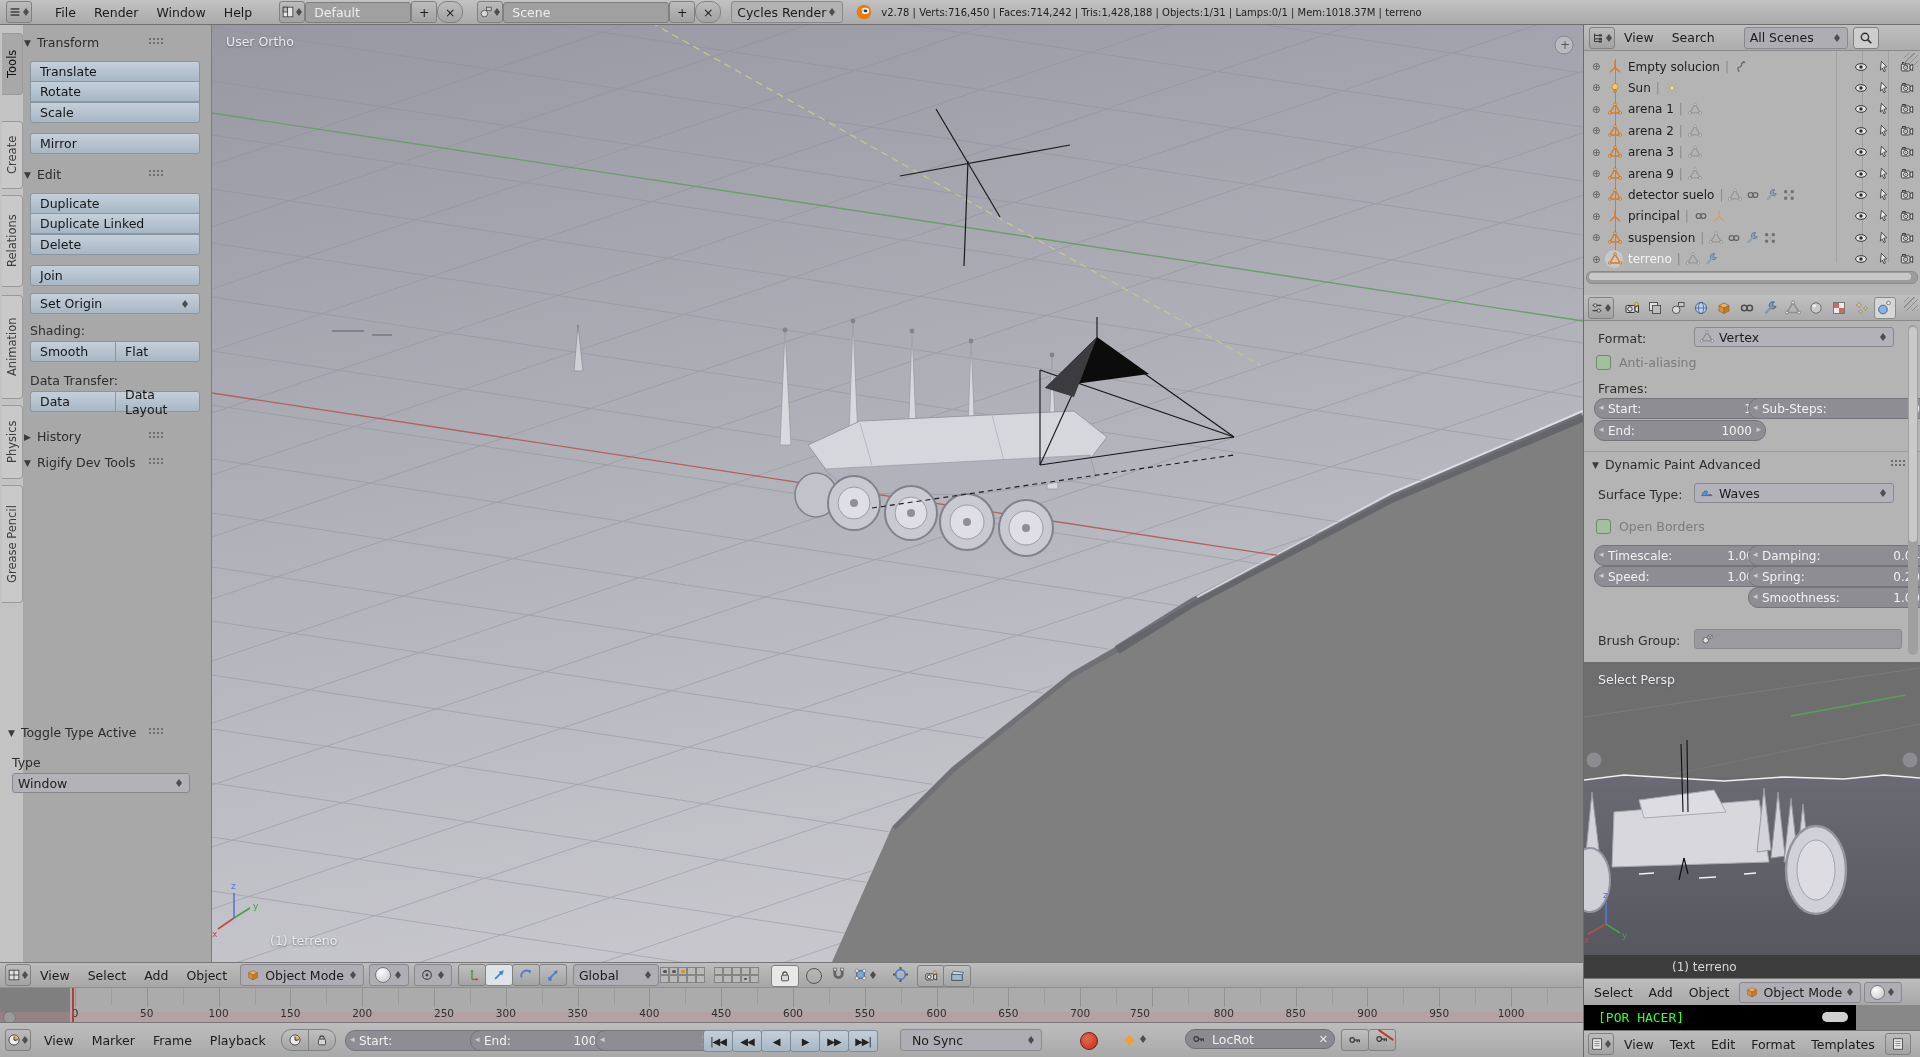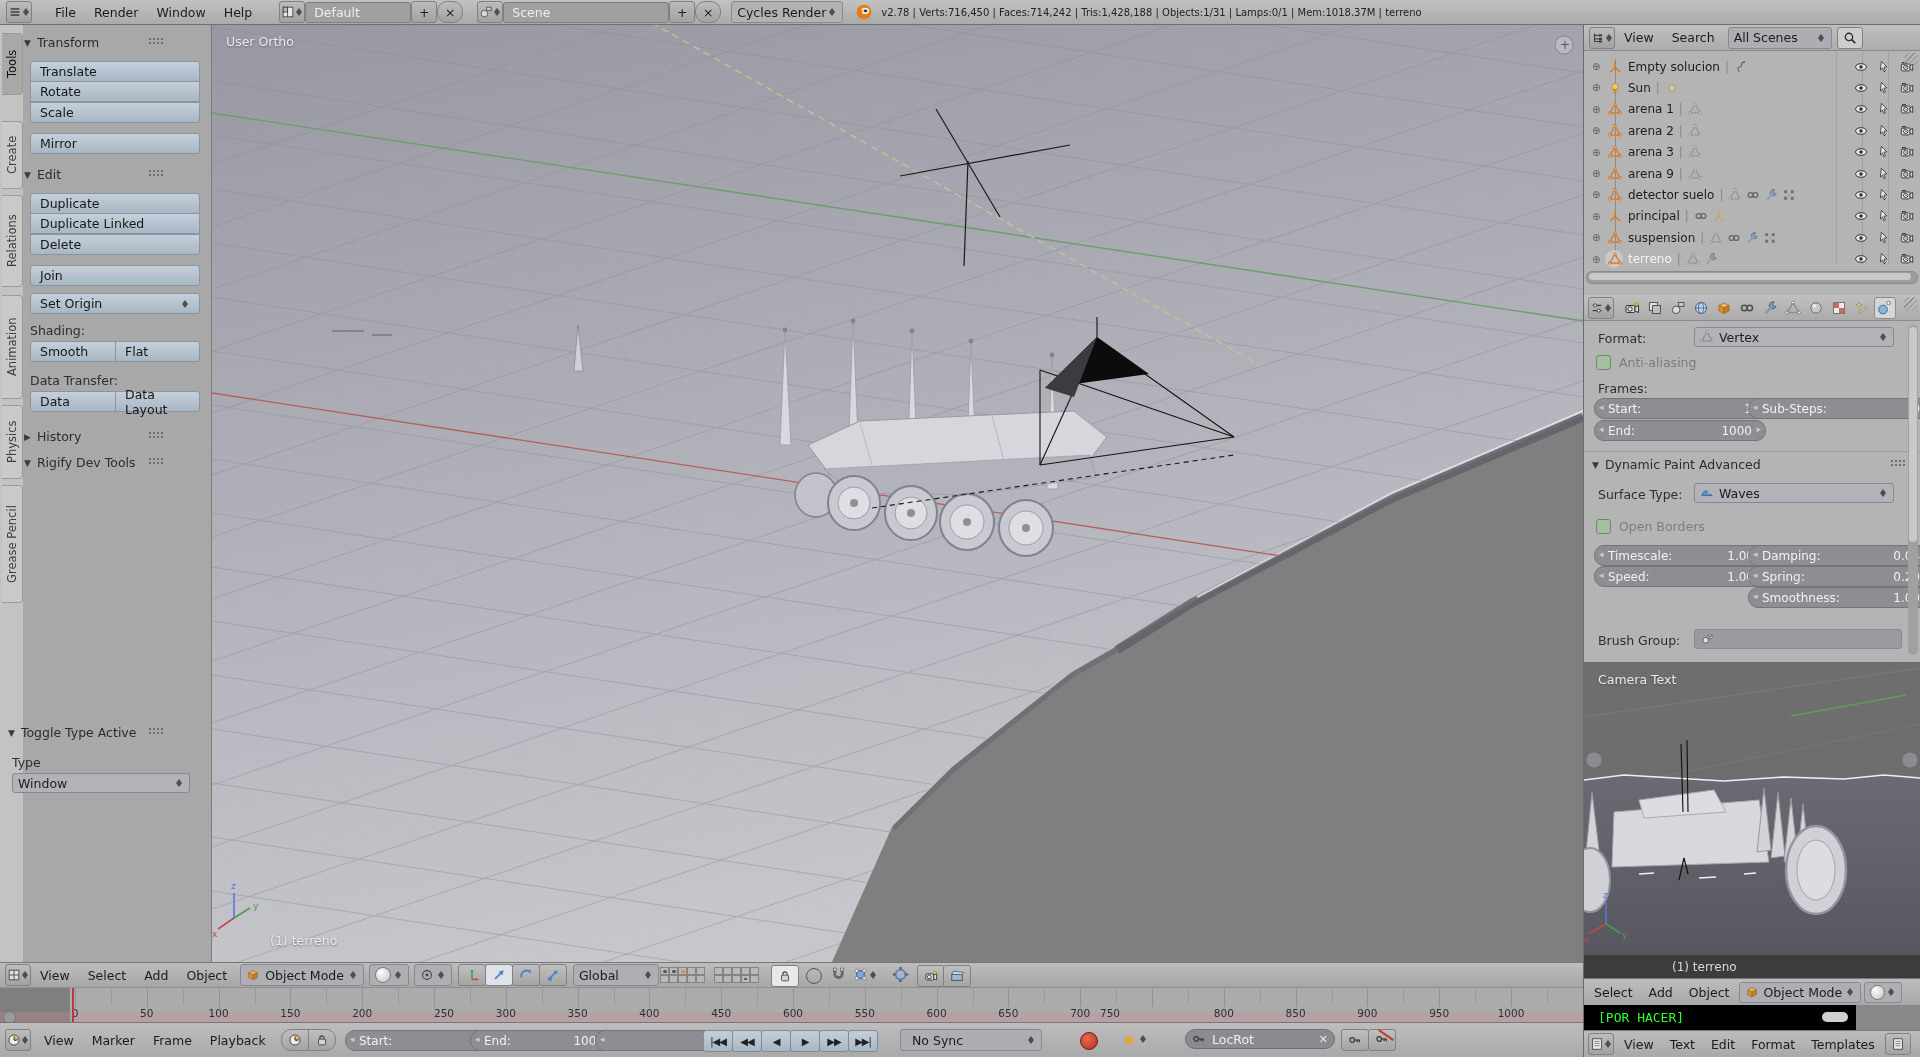--- a/index.html
+++ b/index.html
@@ -770,21 +770,21 @@
       <div class="tick" style="left: 444px; text-align: right;">250</div>
       <div class="tick" style="left: 505.8px;">300</div>
       <div class="tick" style="left: 577.6px;">350</div>
       <div class="tick" style="left: 649.4px;">400</div>
       <div class="tick" style="left: 721.2px;">450</div>
       <div class="tick" style="left: 793px;">600</div>
       <div class="tick" style="left: 864.8px;">550</div>
       <div class="tick" style="left: 936.6px;">600</div>
       <div class="tick" style="left: 1008.4px;">650</div>
       <div class="tick" style="left: 1080.2px;">700</div>
-      <div class="tick" style="left: 1110px;">750</div>
+      <div class="tick" style="left: 1140px;">750</div>
       <div class="tick" style="left: 1223.8px;">800</div>
       <div class="tick" style="left: 1295.6px;">850</div>
       <div class="tick" style="left: 1367.4px;">900</div>
       <div class="tick" style="left: 1439.2px;">950</div>
       <div class="tick" style="left: 1511px;">1000</div>
     </div>
   <div class="abs" style="left:72px;top:0;width:2px;height:35px;background:#b43c3c"></div>
   <div class="abs" style="left:3px;top:23px;width:11px;height:11px;border-radius:50%;background:#9a9a9a;border:1px solid #747474"></div>
 </div>
 
@@ -873,21 +873,21 @@
       <svg class="oic">
           <use href="#i-tree"></use>
         </svg>
       <span class="updown"></span>
     </div>
     <div class="row" style="height:100%">
 
     <div class="menu">View</div>
         <div class="menu">Search</div>
       </div>
-    <div class="dd" style="margin-left:4px;width:92px;background:#adadb3">
+    <div class="dd" style="margin-left:20px;width:92px;background:#adadb3">
       <span>All Scenes</span>
         <span class="sp"></span>
         <span class="updown"></span>
     </div>
     <div class="iconbtn" style="margin-left:5px;background:#cdcdcd">
       <svg class="oic">
           <use href="#i-mag"></use>
         </svg>
     </div>
   </div>
@@ -1388,21 +1388,21 @@
       <line x1="22" y1="262" x2="22" y2="240" stroke="#5577dd" stroke-width="1.6"></line>
       <line x1="22" y1="262" x2="36" y2="271" stroke="#4a9e4a" stroke-width="1.6"></line>
       <line x1="22" y1="262" x2="4" y2="272" stroke="#c04a4a" stroke-width="1.6"></line>
       <text x="19" y="236" fill="#5577dd">z</text>
       <text x="38" y="276" fill="#4a9e4a">y</text>
       <text x="0" y="281" fill="#c04a4a">x</text>
     </g>
     <circle cx="10" cy="98" r="8" fill="#8b8b90" stroke="#6e6e73"></circle>
     <circle cx="326" cy="98" r="8" fill="#8b8b90" stroke="#6e6e73"></circle>
   </svg>
-  <div class="vplabel" style="left:14px;top:10px">Camera Text</div>
+  <div class="vplabel" style="left:14px;top:10px">Select Persp</div>
 </div>
 <div id="prevstrip" class="abs">
   <span style="margin-left:88px">(1) terreno</span>
 </div>
 <div id="prevhdr" class="abs">
   <div class="row" style="height:100%;margin-left:2px">
 
   <div class="menu" style="padding:0 8px">Select</div>
       <div class="menu" style="padding:0 8px">Add</div>
       <div class="menu" style="padding:0 8px">Object</div>

